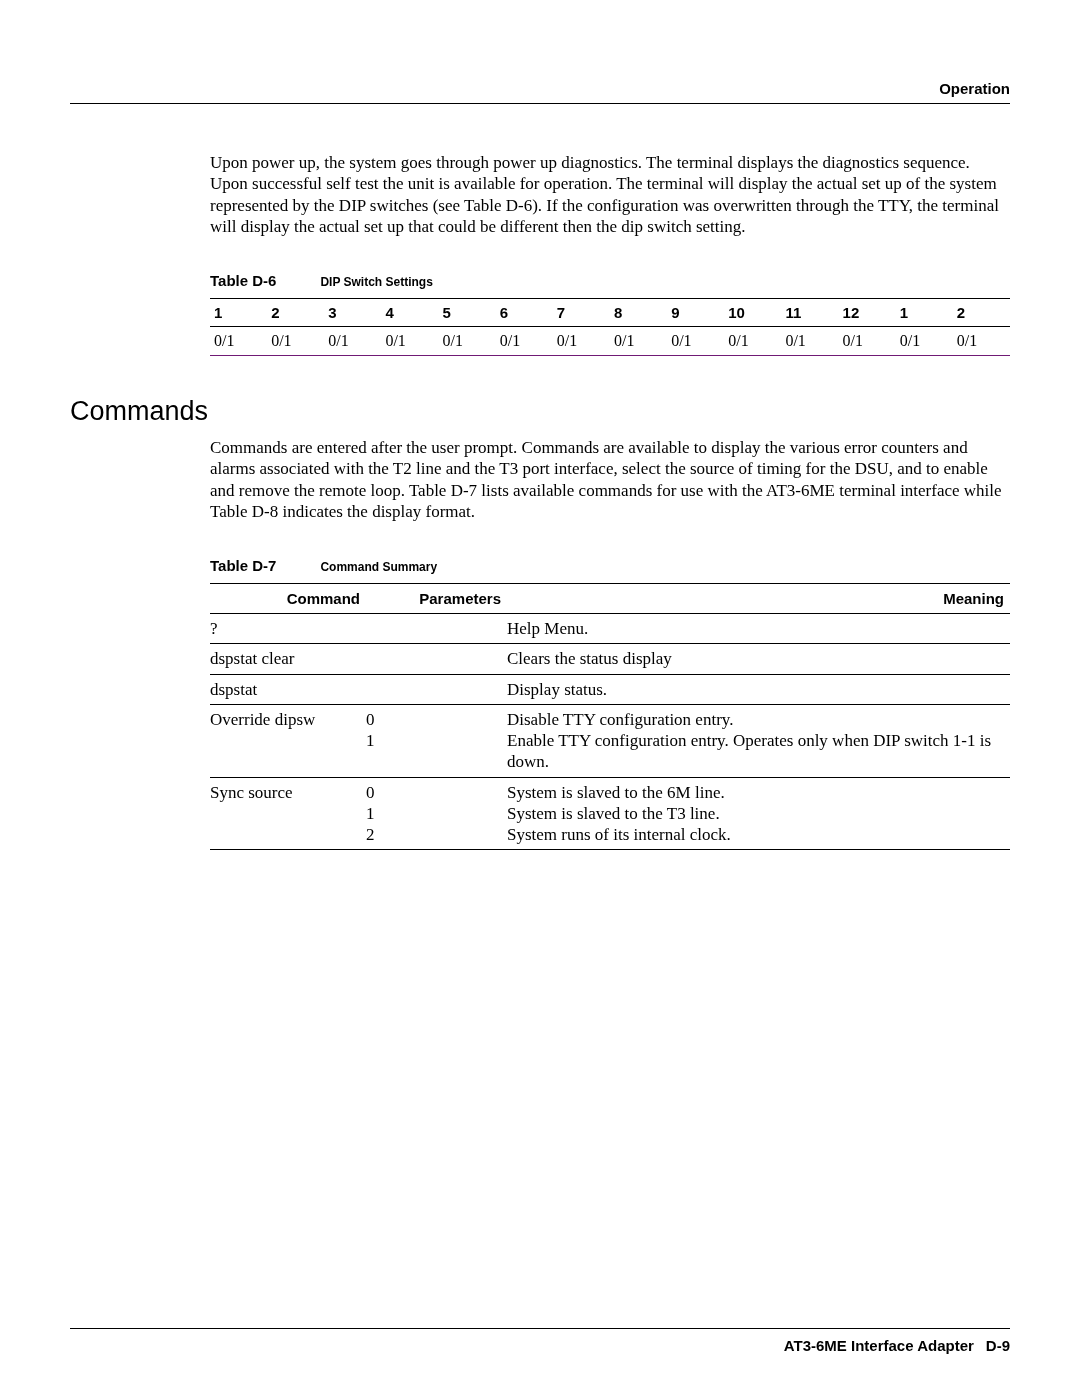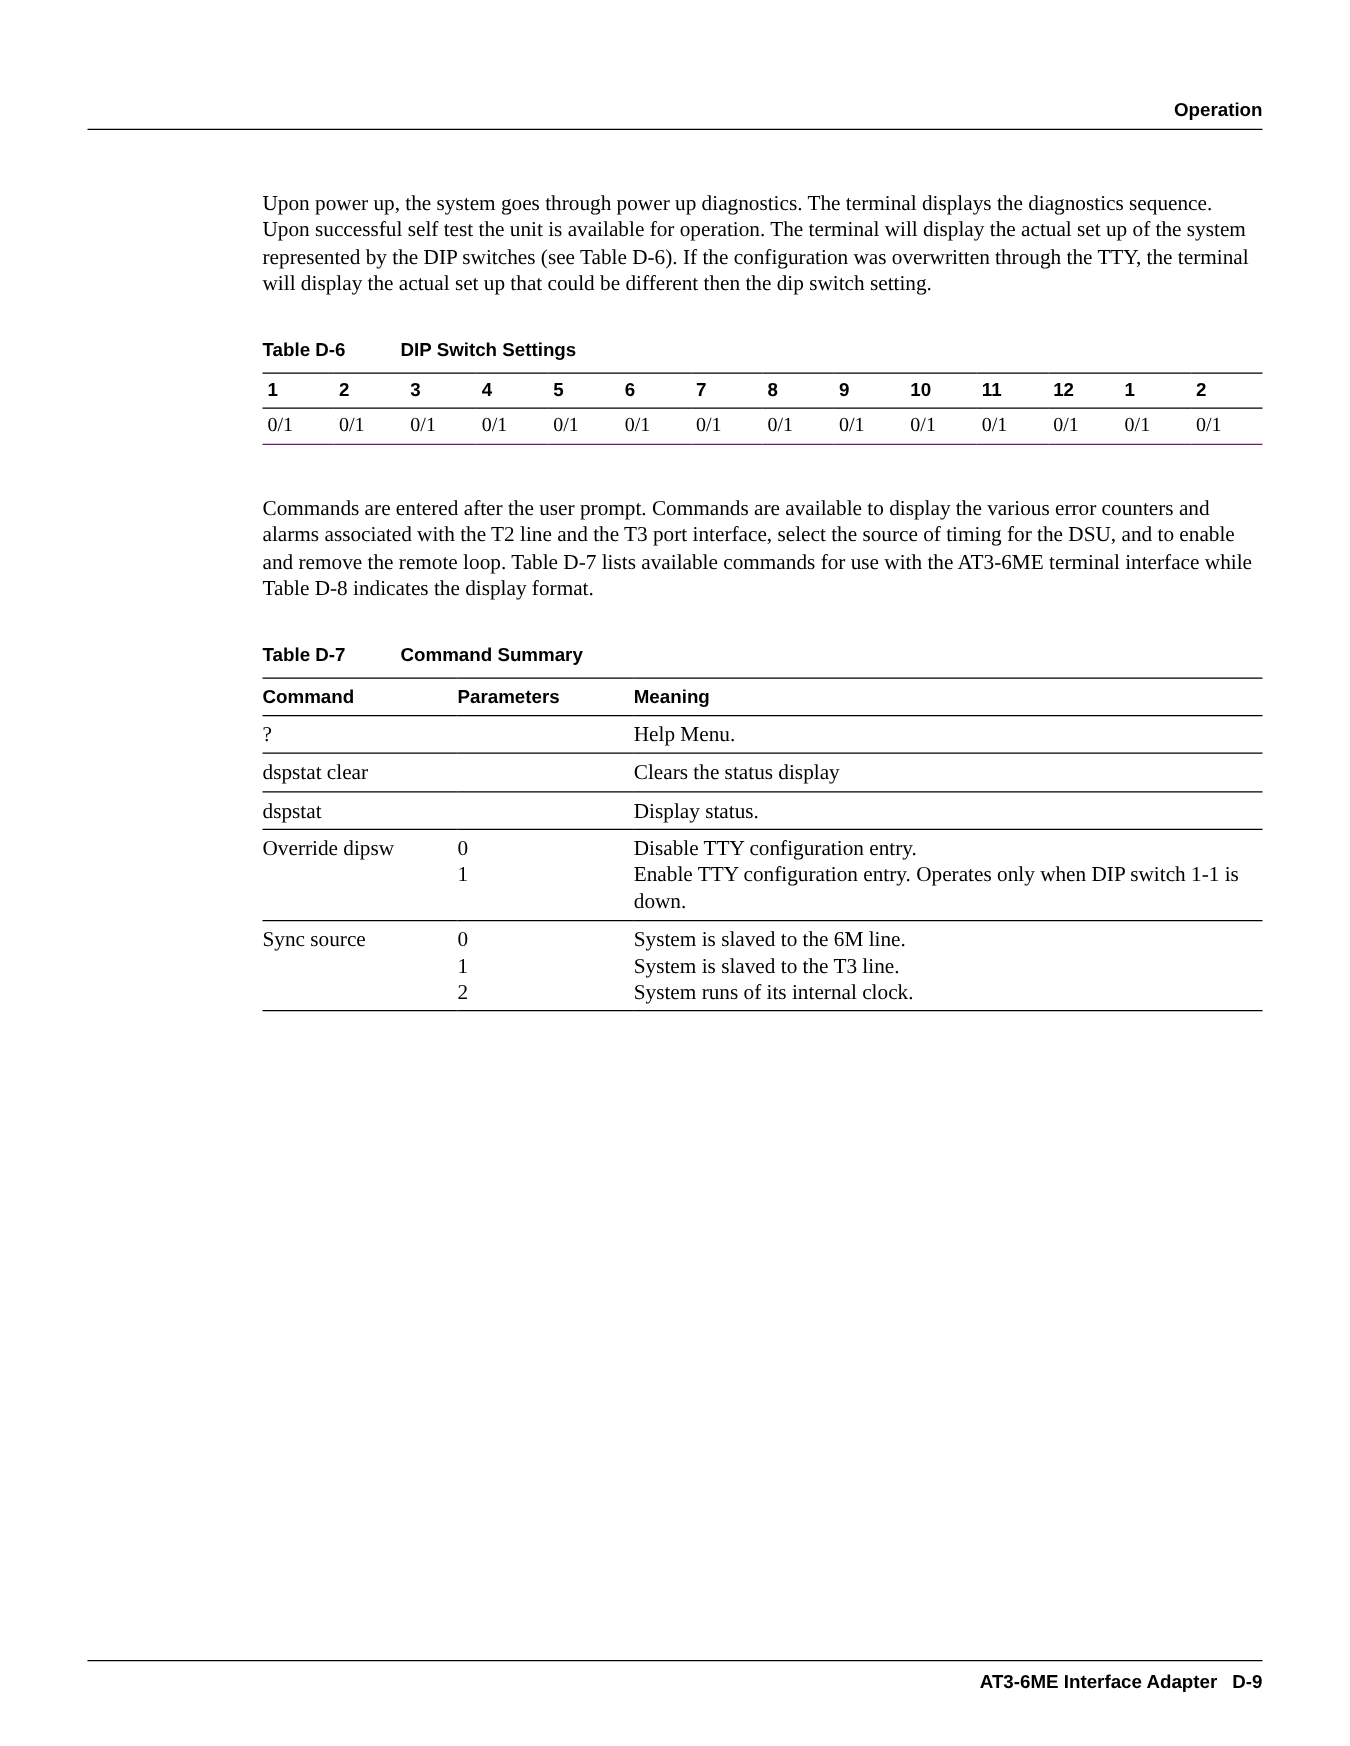--- a/index.html
+++ b/index.html
@@ -37,21 +37,21 @@
   }
   .table-label {
     font-family: Helvetica, Arial, sans-serif;
     font-weight: bold;
     font-size: 15px;
     display: inline-block;
   }
   .table-title {
     font-family: Helvetica, Arial, sans-serif;
     font-weight: bold;
-    font-size: 15px;
+    font-size: 12px;
     display: inline-block;
     margin-left: 40px;
   }
   table.dip {
     border-collapse: collapse;
     width: 100%;
     margin-top: 8px;
     margin-bottom: 40px;
   }
   table.dip th, table.dip td {
@@ -81,21 +81,21 @@
 
   table.cmd {
     border-collapse: collapse;
     width: 100%;
     margin-top: 8px;
   }
   table.cmd th {
     font-family: Helvetica, Arial, sans-serif;
     font-weight: bold;
     font-size: 15px;
-    text-align: left;
+    text-align: right;
     padding: 6px 6px 6px 0;
   }
   table.cmd td {
     font-family: "Times New Roman", Times, serif;
     font-size: 17px;
     text-align: left;
     vertical-align: top;
     padding: 4px 6px 4px 0;
     line-height: 1.25;
   }
@@ -182,20 +182,21 @@
         <td>0/1</td>
         <td>0/1</td>
         <td>0/1</td>
         <td>0/1</td>
         <td>0/1</td>
       </tr>
         </tbody>
     </table>
   </div>
 
+  <div class="section-heading">Commands</div>
 
   <div class="body-indent">
     <div class="para">Commands are entered after the user prompt. Commands are available to display the various error counters and alarms associated with the T2 line and the T3 port interface, select the source of timing for the DSU, and to enable and remove the remote loop. Table D-7 lists available commands for use with the AT3-6ME terminal interface while Table D-8 indicates the display format.</div>
 
     <div>
       <span class="table-label">Table D-7</span>
       <span class="table-title">Command Summary</span>
     </div>
     <table class="cmd">
       <thead>

